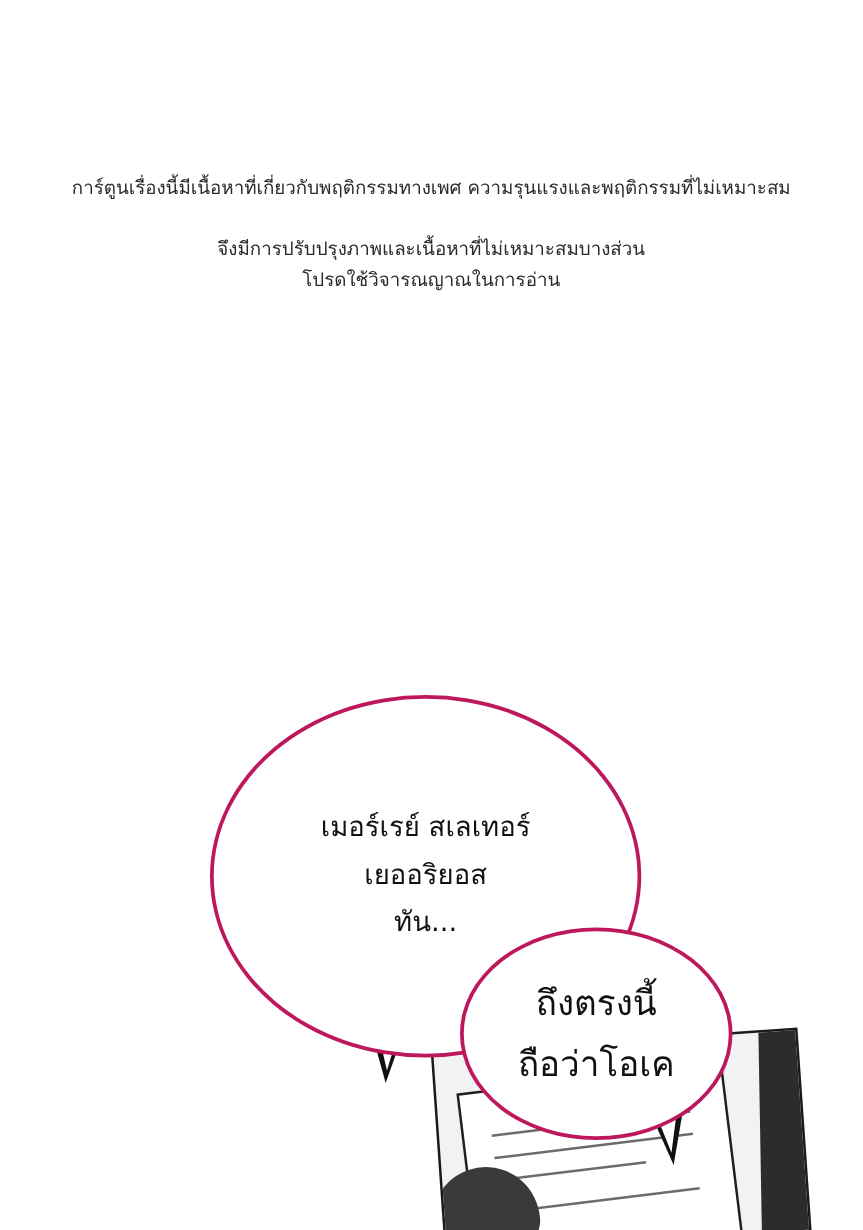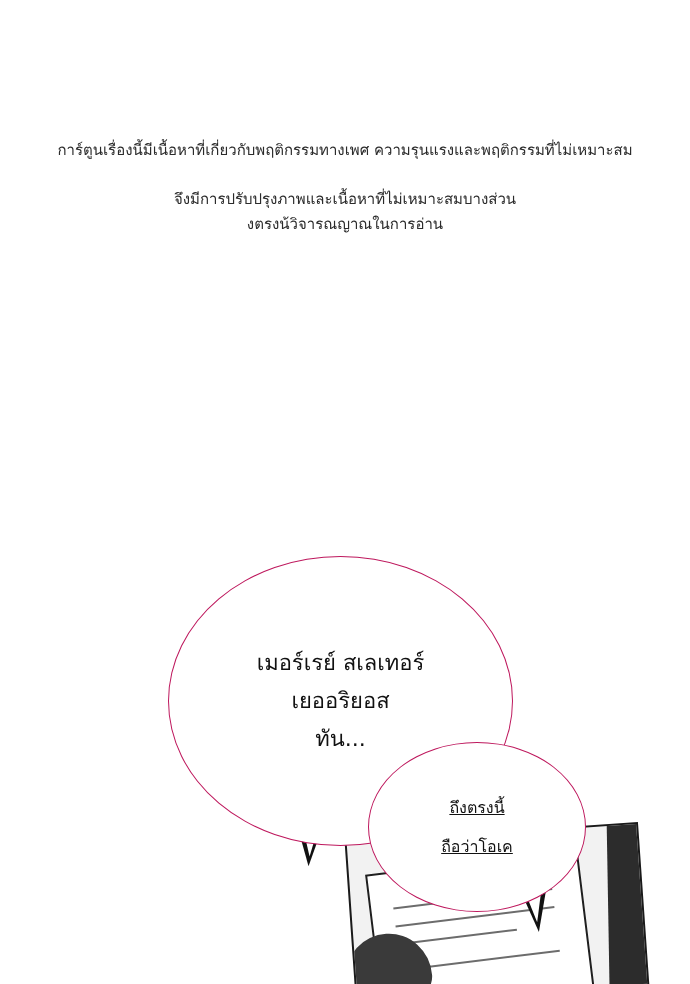--- a/index.html
+++ b/index.html
@@ -90,21 +90,21 @@
     width: 86px;
     height: 74px;
     background: #3a3a3a;
     border-radius: 50% 50% 46% 54% / 56% 60% 40% 44%;
   }
 
   
   .bubble {
     position: absolute;
     background: #ffffff;
-    border: 1px solid #be185d;
+    border: 3px solid #be185d;
     border-radius: 50%;
     box-sizing: border-box;
     display: flex;
     align-items: center;
     justify-content: center;
     text-align: center;
   }
   .bubble .txt {
     display: block;
     color: #111111;
@@ -149,21 +149,21 @@
   }
 
   
   #bubble-second {
     left: 368px;
     top: 742px;
     width: 218px;
     height: 170px;
     z-index: 8;
   }
-  #bubble-second .txt { font-size: 16px; line-height: 39px; text-decoration: underline; }
+  #bubble-second .txt { font-size: 28px; line-height: 49px; }
 
   
   #bubble-second-tail {
     position: absolute;
     left: 520px;
     top: 876px;
     width: 0;
     height: 0;
     border-left: 14px solid transparent;
     border-right: 20px solid transparent;
@@ -184,21 +184,21 @@
   }
 </style>
 </head>
 <body>
 
 <div id="page">
 
   <div class="disclaimer">
     <span class="line l1">การ์ตูนเรื่องนี้มีเนื้อหาที่เกี่ยวกับพฤติกรรมทางเพศ ความรุนแรงและพฤติกรรมที่ไม่เหมาะสม</span>
     <span class="line l2">จึงมีการปรับปรุงภาพและเนื้อหาที่ไม่เหมาะสมบางส่วน</span>
-    <span class="line l3">งตรงน้วิจารณญาณในการอ่าน</span>
+    <span class="line l3">โปรดใช้วิจารณญาณในการอ่าน</span>
   </div>
 
   <div class="doc-photo">
     <div class="dark-edge"></div>
     <div class="page-white">
       <div class="rule r1"></div>
       <div class="rule r2"></div>
       <div class="rule r3"></div>
       <div class="rule r4"></div>
     </div>

